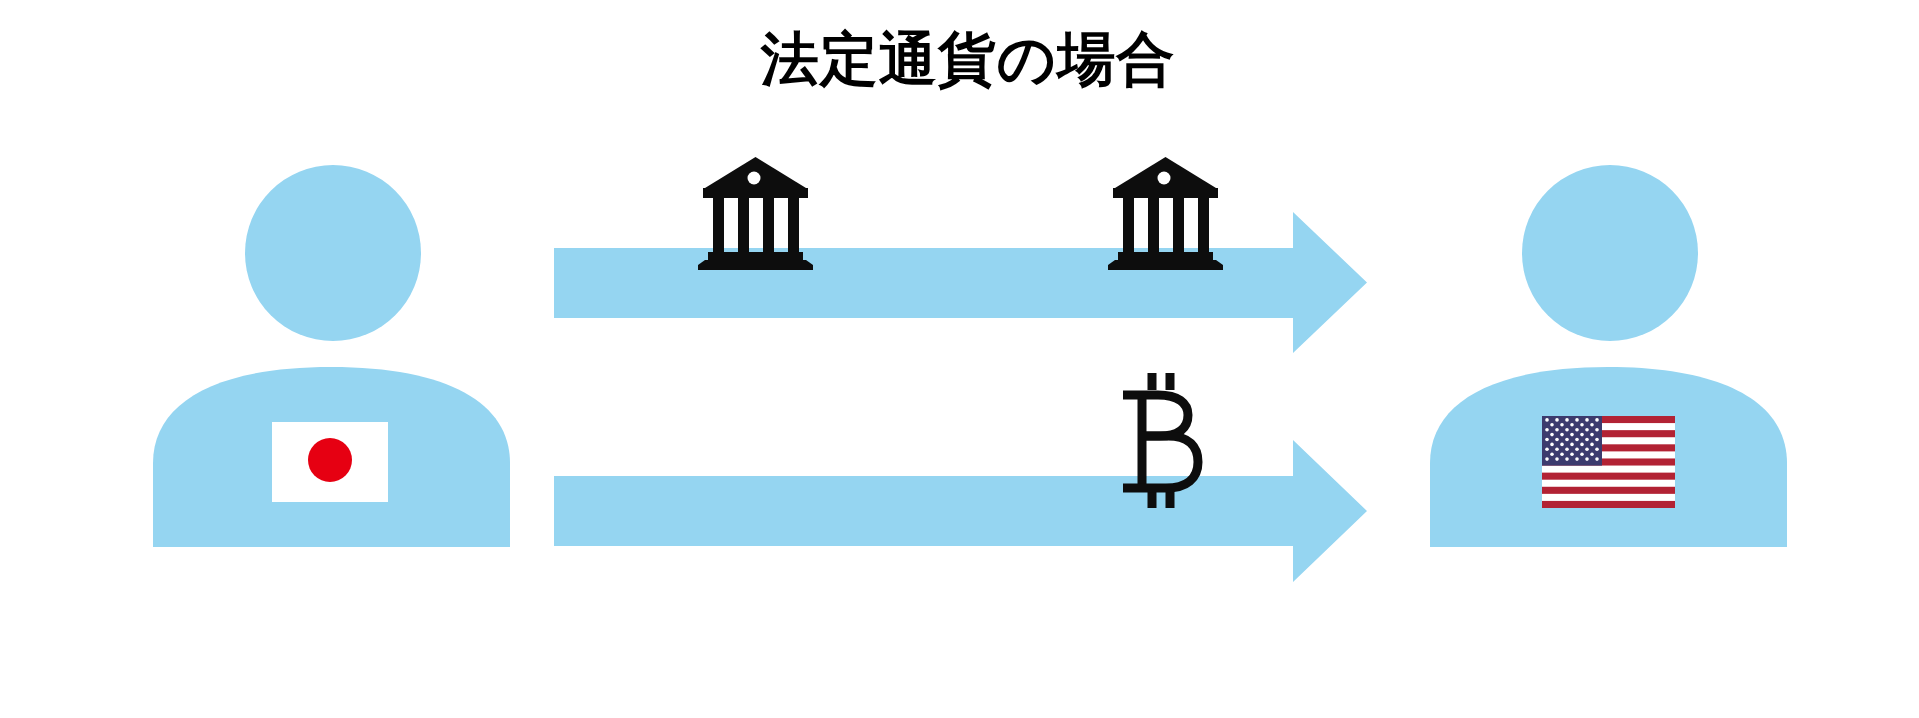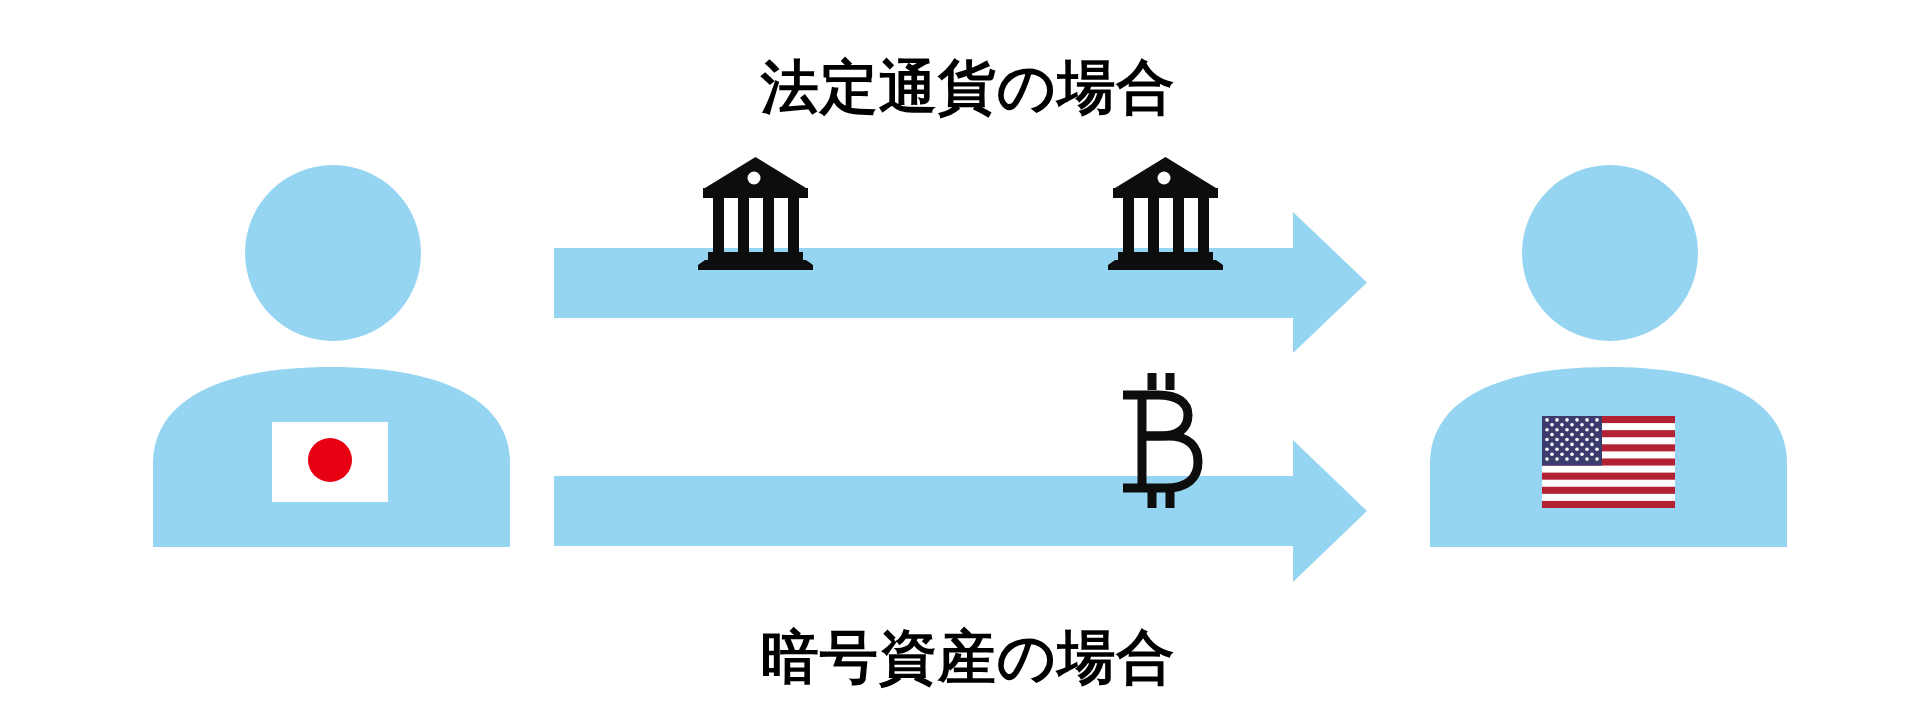--- a/index.html
+++ b/index.html
@@ -23,32 +23,31 @@
     position:absolute;
     left:968px;
     transform:translateX(-50%);
     font-size:58px;
     font-weight:bold;
     line-height:1;
     letter-spacing:1px;
     color:var(--title-text);
     white-space:nowrap;
   }
-  .title-fiat{top:30px;margin-top:28px;}
+  .title-fiat{top:30px;}
   .title-crypto{top:628px;}
   .abs{position:absolute;}
 </style>
 </head>
 <body>
 
 <div class="canvas">
 
   <div class="section-title title-fiat">法定通貨の場合</div>
 
-  <div class="section-title title-crypto">暗号資産の場合</div>
 
   <svg class="abs" style="left:153px;top:160px;" width="357" height="387" viewBox="0 0 357 387">
     <circle cx="180" cy="93" r="88" style="fill:var(--figure-blue)"></circle>
     <path d="M0,387 L0,303 C0,243 62,207 178,207 C295,207 357,243 357,303 L357,387 Z" style="fill:var(--figure-blue)"></path>
     <g transform="translate(119,262)">
       <rect x="0" y="0" width="116" height="80" fill="#ffffff"></rect>
       <circle cx="58" cy="38" r="22" style="fill:var(--japan-red)"></circle>
     </g>
   </svg>
 

